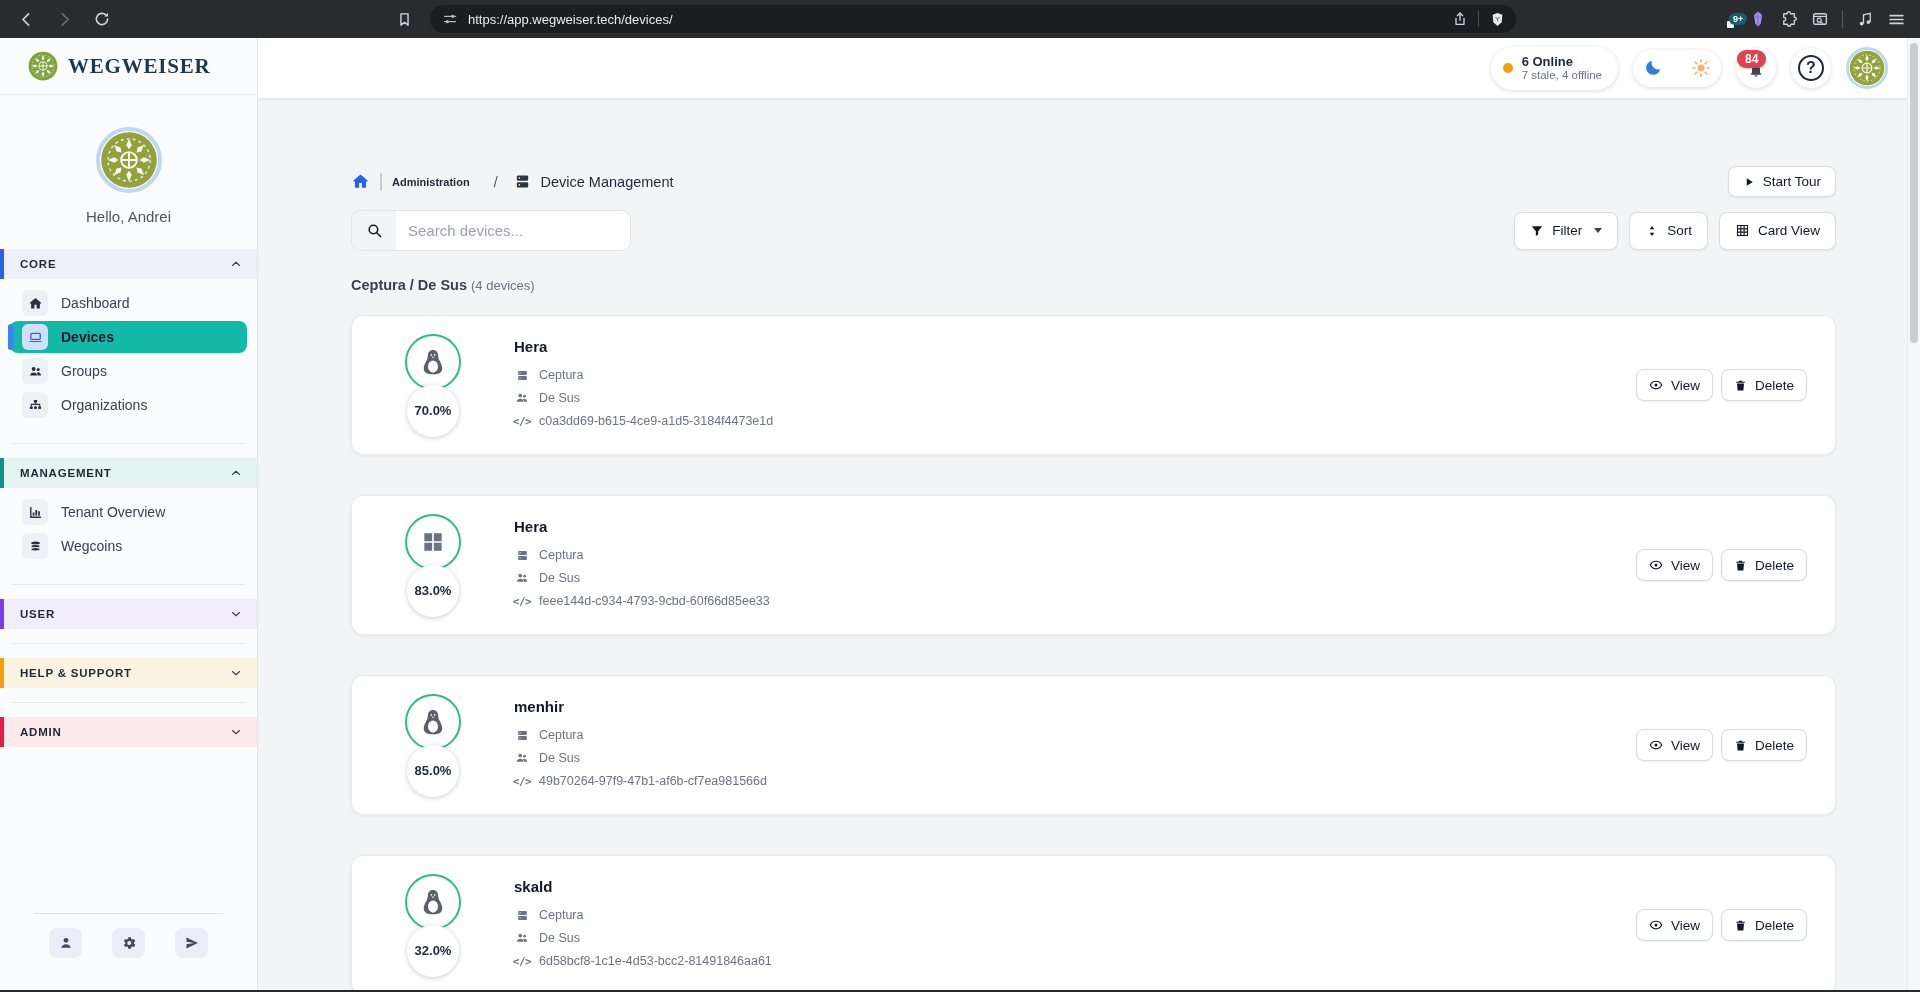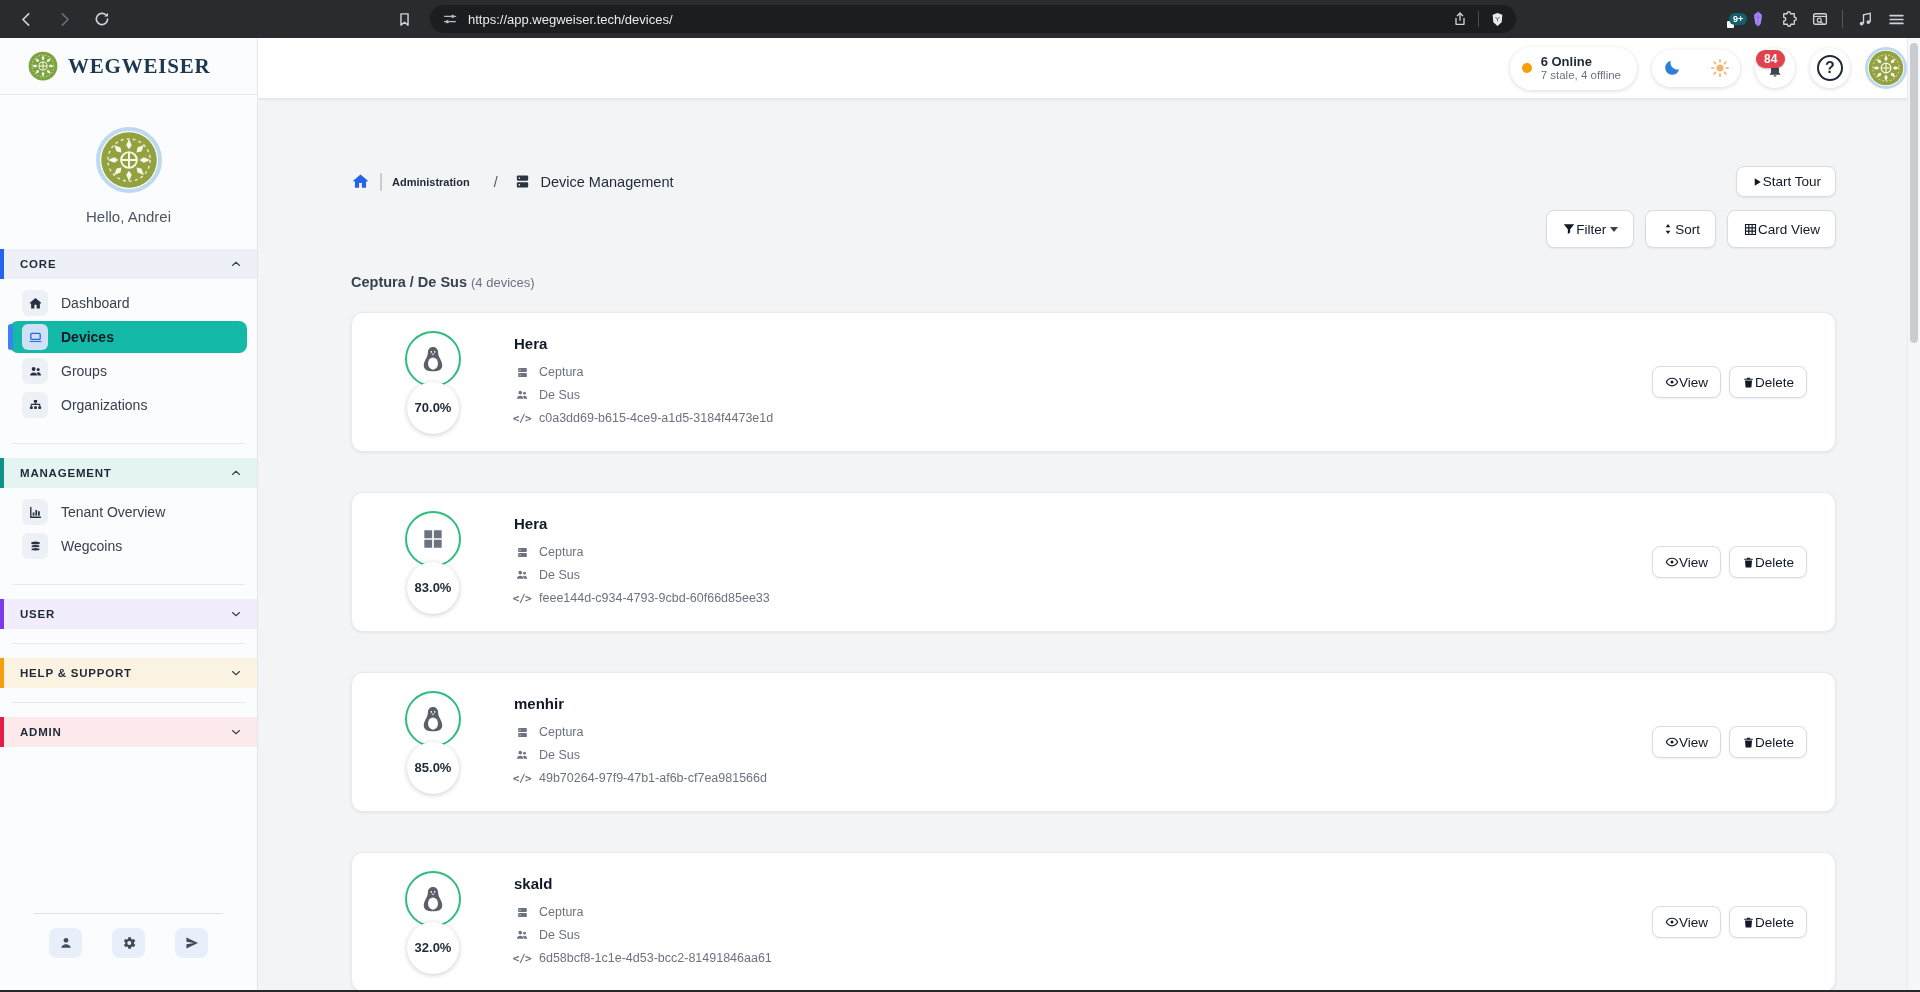--- a/index.html
+++ b/index.html
@@ -61,21 +61,21 @@
   .nav-divider{height:1px;background:#e7e9ed;margin:14px 12px;}
   .sidebar-footer{position:absolute;left:0;right:0;bottom:34px;}
   .foot-divider{height:1px;background:#dfe2e7;margin:0 34px 14px 34px;}
   .foot-icons{display:flex;justify-content:center;gap:30px;}
   .foot-btn{width:33px;height:30px;border-radius:8px;background:#e8effa;color:#414b59;
     display:flex;align-items:center;justify-content:center;cursor:pointer;}
 
   
   .main{flex:1;position:relative;background:#f3f4f6;overflow:hidden;}
   .app-header{height:60px;background:#fff;box-shadow:0 1px 3px rgba(16,24,40,.10);
-    display:flex;align-items:center;justify-content:flex-end;gap:15px;padding-right:13px;position:relative;z-index:5;}
+    display:flex;align-items:center;justify-content:flex-end;gap:15px;padding-right:32px;position:relative;z-index:5;}
   .status-pill{background:#fff;border-radius:22px;box-shadow:0 1px 4px rgba(16,24,40,.16);
     display:flex;align-items:center;gap:9px;padding:5px 16px 5px 12px;height:43px;cursor:pointer;}
   .status-dot{width:10px;height:10px;border-radius:50%;background:#f59e0b;}
   .status-title{font-size:13px;font-weight:bold;color:#1f2937;line-height:15px;}
   .status-sub{font-size:11.5px;color:#6b7280;line-height:13px;}
   .theme-toggle{width:88px;height:37px;background:#fff;border-radius:19px;box-shadow:0 1px 4px rgba(16,24,40,.16);
     display:flex;align-items:center;justify-content:space-between;padding:0 10px;cursor:pointer;}
   .moon{color:#2f7fd6;}  .sun{color:#f2b270;}
   .notif{width:40px;height:40px;border-radius:50%;background:#fff;box-shadow:0 1px 4px rgba(16,24,40,.16);
     position:relative;cursor:pointer;}
@@ -91,21 +91,21 @@
   .content{padding:0 84px 0 93px;}
   .crumb-row{margin-top:68px;display:flex;align-items:center;}
   .crumb{display:flex;align-items:center;gap:10px;}
   .crumb-home{color:#2563eb;}
   .crumb-bar{width:2px;height:18px;background:#c7ccd2;border-radius:1px;}
   .crumb-section{font-size:11px;font-weight:bold;color:#1f2937;}
   .crumb-sep{font-size:14px;color:#4b5563;margin:0 6px 0 14px;}
   .crumb-ic{color:#2b3440;}
   .crumb-page{font-size:14.5px;color:#1f2937;}
   .btn{background:#fff;border:1px solid #d8dce1;border-radius:8px;box-shadow:0 1px 2px rgba(16,24,40,.07);
-    display:inline-flex;align-items:center;gap:0;font-family:inherit;font-size:13.5px;color:#111827;cursor:pointer;}
+    display:inline-flex;align-items:center;gap:8px;font-family:inherit;font-size:13.5px;color:#111827;cursor:pointer;}
   .start-tour{margin-left:auto;height:31px;padding:0 14px;}
   .search-row{margin-top:13px;display:flex;align-items:center;}
   .search-box{width:280px;height:41px;background:#fff;border:1px solid #dfe3e8;border-radius:10px;
     display:flex;align-items:center;overflow:hidden;}
   .search-ic{width:44px;height:100%;background:#f3f4f6;display:flex;align-items:center;justify-content:center;color:#111827;}
   .search-box input{border:0;outline:0;flex:1;height:100%;font-family:inherit;font-size:15px;color:#111827;padding:0 12px;background:#fff;}
   .search-box input::placeholder{color:#9aa1ab;}
   .toolbar-btns{margin-left:auto;display:flex;gap:11px;}
   .tb{height:38px;padding:0 15px;}
   .caret-down{width:0;height:0;border-left:4.5px solid transparent;border-right:4.5px solid transparent;
@@ -586,20 +586,28 @@
         </div>
         <button class="btn start-tour">
           <svg width="12" height="12">
               <use href="#i-play"></use>
             </svg>
           <span>Start Tour</span>
         </button>
       </div>
 
       <div class="search-row">
+        <div class="search-box">
+          <span class="search-ic">
+              <svg width="17" height="17">
+                <use href="#i-search"></use>
+              </svg>
+            </span>
+          <input type="text" placeholder="Search devices..." style="">
+        </div>
         <div class="toolbar-btns">
           <button class="btn tb">
             <svg width="14" height="14">
                 <use href="#i-funnel"></use>
               </svg>
             <span>Filter</span>
             <span class="caret-down"></span>
           </button>
           <button class="btn tb">
             <svg width="14" height="14">

